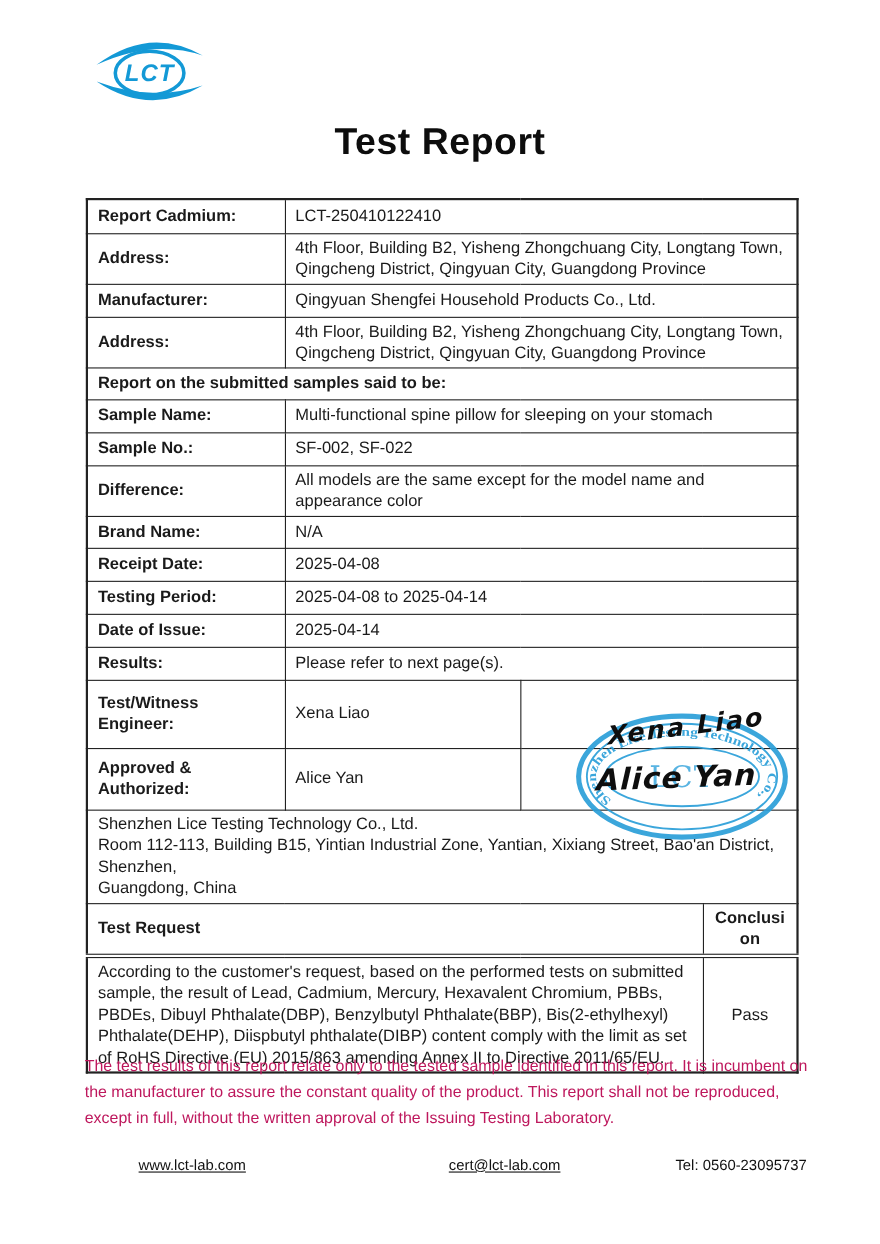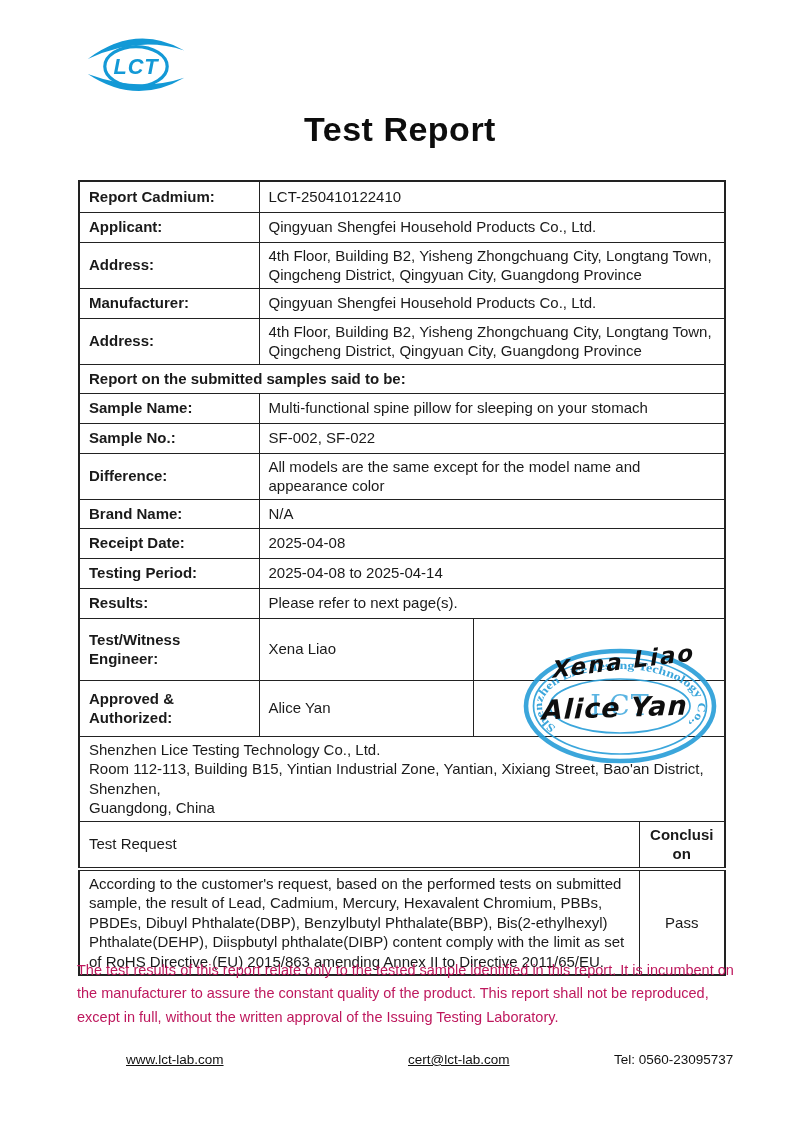--- a/index.html
+++ b/index.html
@@ -33,21 +33,21 @@
     line-height: 1.3;
     vertical-align: middle;
     word-wrap: break-word;
   }
   td.lbl { font-weight: bold; padding-left: 8px; }
   td.section-span { font-weight: bold; padding-left: 8px; }
   td.lab-info {
     font-size: 13.5px; line-height: 25px; padding: 6px 10px 4px 12px;
     font-weight: normal;
   }
-  td.req-hdr { font-weight: normal; padding-left: 10px; }
+  td.req-hdr { font-weight: bold; padding-left: 10px; }
   td.req-hdr.dbl, td.concl-hdr.dbl { border-bottom: 4px double #222; }
   td.concl-hdr { font-weight: bold; text-align: center; padding: 3px 2px; }
   td.req-body { font-size: 13.5px; line-height: 1.33; padding: 8px 9px; vertical-align: top; }
   td.pass-cell { text-align: center; font-size: 15px; }
 
   
   .stamp {
     position: absolute; left: 518px; top: 644px; width: 204px; height: 124px;
     z-index: 5; pointer-events: none;
   }
@@ -93,24 +93,20 @@
       <col style="width:180px">
         <col style="width:214px">
         <col style="width:166px">
         <col style="width:86px">
     </colgroup>
     <tbody>
       <tr style="height:31px">
         <td class="lbl">Report Cadmium:</td>
         <td colspan="3">LCT-250410122410</td>
       </tr>
-      <tr style="height:30px">
-        <td class="lbl">Applicant:</td>
-        <td colspan="3">Qingyuan Shengfei Household Products Co., Ltd.</td>
-      </tr>
       <tr style="height:45px">
         <td class="lbl">Address:</td>
         <td colspan="3">4th Floor, Building B2, Yisheng Zhongchuang City, Longtang Town, Qingcheng District, Qingyuan City, Guangdong Province</td>
       </tr>
       <tr style="height:30px">
         <td class="lbl">Manufacturer:</td>
         <td colspan="3">Qingyuan Shengfei Household Products Co., Ltd.</td>
       </tr>
       <tr style="height:44px">
         <td class="lbl">Address:</td>
@@ -135,20 +131,24 @@
         <td class="lbl">Brand Name:</td>
         <td colspan="3">N/A</td>
       </tr>
       <tr style="height:30px">
         <td class="lbl">Receipt Date:</td>
         <td colspan="3">2025-04-08</td>
       </tr>
       <tr style="height:30px">
         <td class="lbl">Testing Period:</td>
         <td colspan="3">2025-04-08 to 2025-04-14</td>
+      </tr>
+      <tr style="height:30px">
+        <td class="lbl">Date of Issue:</td>
+        <td colspan="3">2025-04-14</td>
       </tr>
       <tr style="height:30px">
         <td class="lbl">Results:</td>
         <td colspan="3">Please refer to next page(s).</td>
       </tr>
       <tr style="height:62px">
         <td class="lbl">Test/Witness Engineer:</td>
         <td>Xena Liao</td>
         <td colspan="2"></td>
       </tr>

